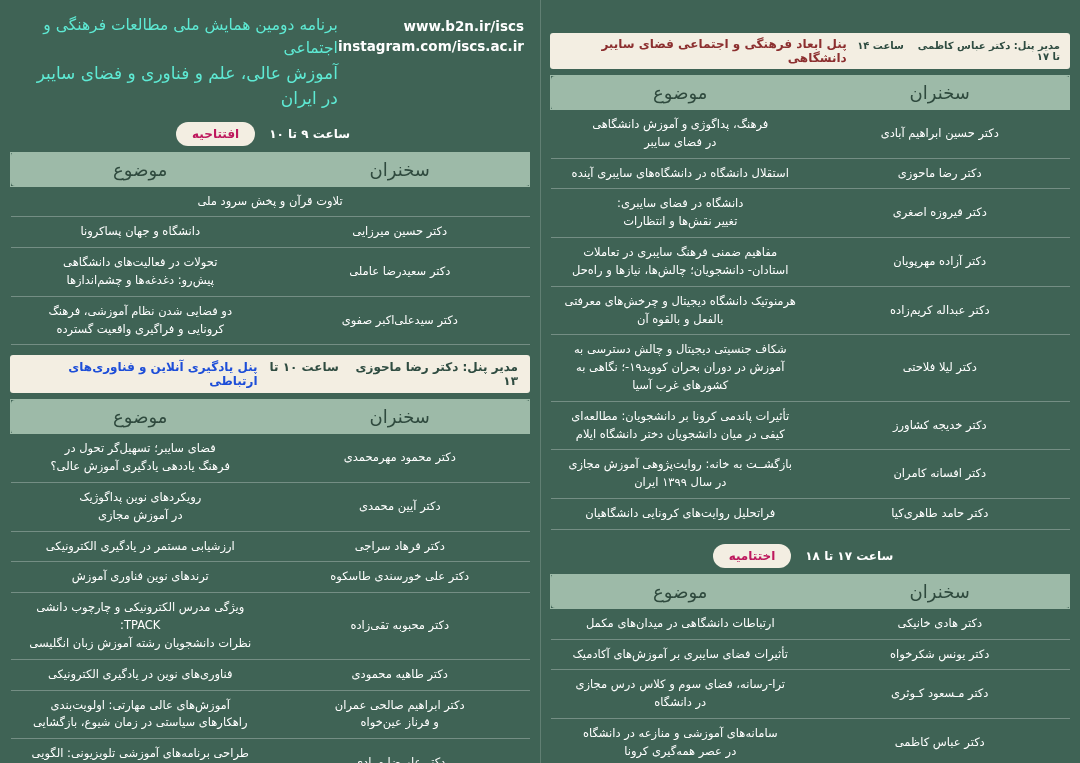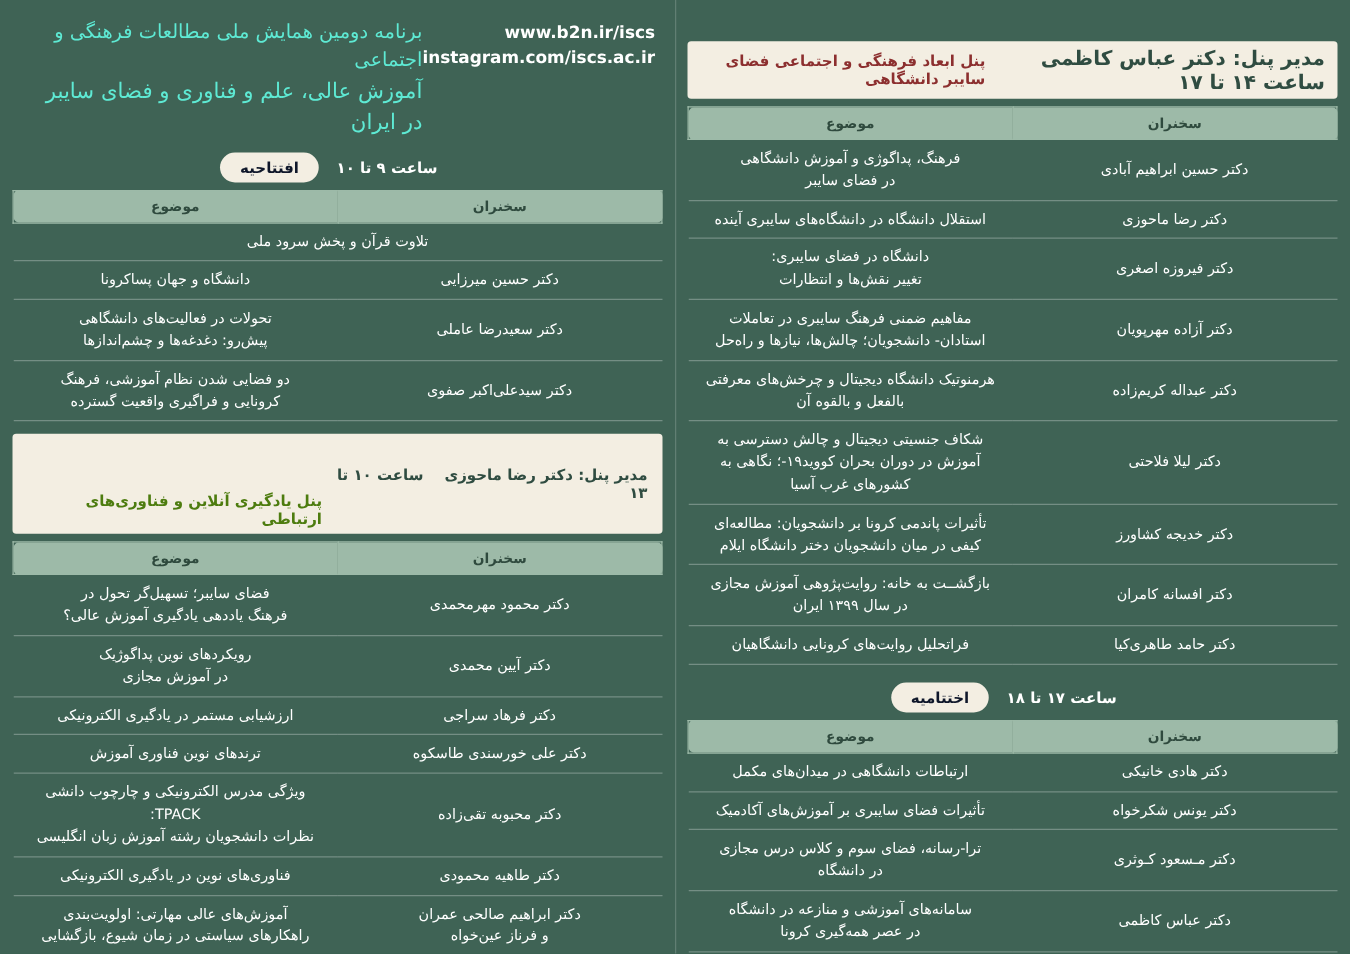--- a/index.html
+++ b/index.html
@@ -73,41 +73,41 @@
   .session-bar {
     display: flex;
     flex-direction: row-reverse;
     align-items: stretch;
     margin: 8px 0 6px 0;
     font-size: 12px;
     font-weight: bold;
   }
   .session-bar .chip {
     background: #f3eee2;
-    color: #0f172a;
+    color: #be185d;
     padding: 5px 16px;
     border-radius: 12px;
     white-space: nowrap;
   }
   .session-bar .time {
     color: #ffffff;
     padding: 5px 14px;
     white-space: nowrap;
     font-weight: bold;
   }
   .session-bar.full {
     background: #f3eee2;
     color: #2f4c41;
     border-radius: 3px;
     padding: 4px 10px;
     justify-content: space-between;
     align-items: center;
   }
   .session-bar.full .title { color: #8c2f2f; font-size: 12px; }
-  .session-bar.full .meta { color: #2f4c41; font-size: 16px; }
+  .session-bar.full .meta { color: #2f4c41; font-size: 10px; }
   .session-bar.centered { justify-content: center; }
 
   .session-bar.panel-dark {
     background: #f3eee2;
     color: #2f4c41;
     border-radius: 3px;
     padding: 5px 12px;
     justify-content: space-between;
     align-items: center;
     margin-top: 10px;
@@ -116,22 +116,22 @@
   
   table.sched {
     width: 100%;
     border-collapse: collapse;
     table-layout: fixed;
     direction: rtl;
   }
   table.sched th {
     background: #9dbaa8;
     color: #2f4a3e;
-    font-size: 11px;
-    font-weight: bold;
+    font-size: 18px;
+    font-weight: normal;
     padding: 6px 4px;
     text-align: center;
     border: 1px solid #9dbaa8;
   }
   table.sched th:first-child { border-top-right-radius: 4px; border-bottom-right-radius: 4px; }
   table.sched th:last-child { border-top-left-radius: 4px; border-bottom-left-radius: 4px; }
   table.sched td {
     font-size: 11.5px;
     line-height: 1.55;
     padding: 6px 6px;
@@ -191,21 +191,21 @@
             <td class="topic">تحولات در فعالیت‌های دانشگاهی<br>پیش‌رو: دغدغه‌ها و چشم‌اندازها</td>
           </tr>
           <tr>
             <td class="speaker">دکتر سیدعلی‌اکبر صفوی</td>
             <td class="topic">دو فضایی شدن نظام آموزشی، فرهنگ<br>کرونایی و فراگیری واقعیت گسترده</td>
           </tr>
         </tbody>
     </table>
 
     <div class="session-bar panel-dark">
-      <span class="title" style="color:#4d7c0f;font-weight:bold;margin-top:42px;">پنل یادگیری آنلاین و فناوری‌های ارتباطی</span>
+      <span class="title" style="color:#1d4ed8;font-weight:bold;">پنل یادگیری آنلاین و فناوری‌های ارتباطی</span>
       <span class="meta">
         <span>مدیر پنل: دکتر رضا ماحوزی</span>
         &nbsp;&nbsp;
         <span>ساعت ۱۰ تا ۱۳</span>
       </span>
     </div>
 
     <table class="sched">
       <thead>
         <tr>

